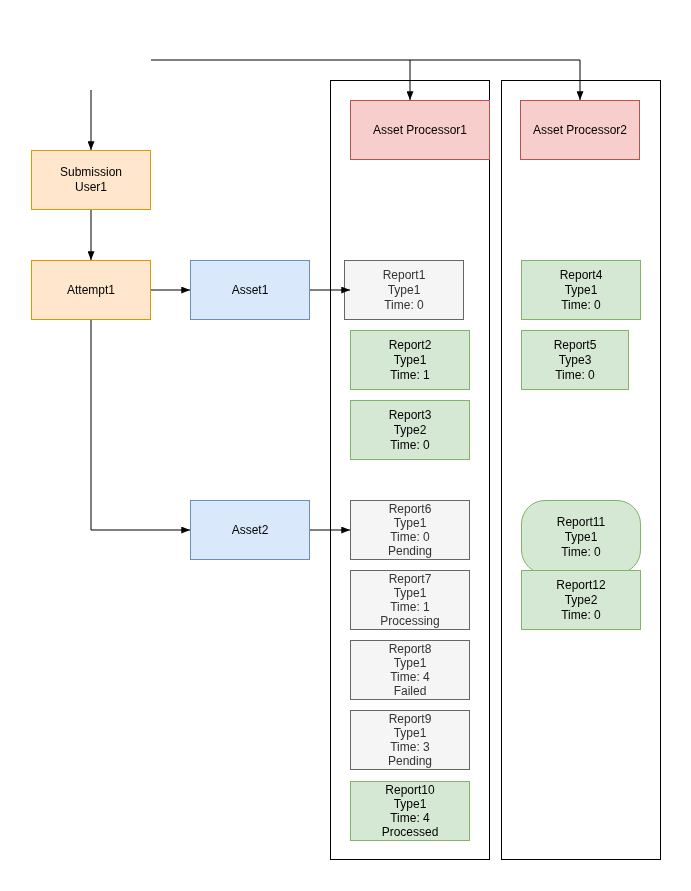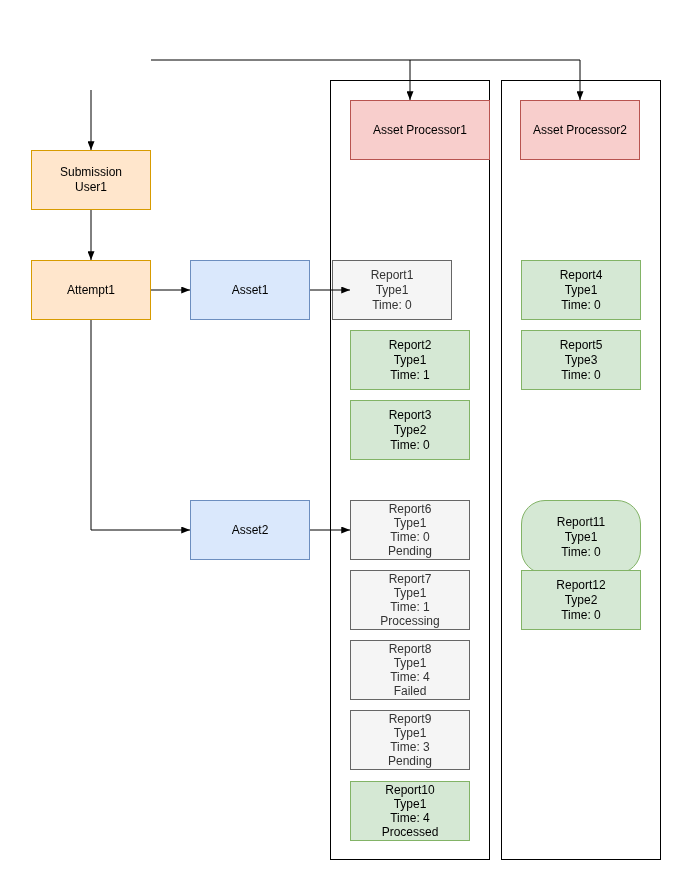--- a/index.html
+++ b/index.html
@@ -98,21 +98,21 @@
   </div>
 
   <div class="node red" style="left:350px; top:100px; width:140px; height:60px;">
     <div>Asset Processor1</div>
   </div>
 
   <div class="node red" style="left:520px; top:100px; width:120px; height:60px;">
     <div>Asset Processor2</div>
   </div>
 
-  <div class="node gray" style="left:332px; top:260px; width:120px; height:60px;">
+  <div class="node gray" style="left:344px; top:260px; width:120px; height:60px;">
     <div>Report1</div>
     <div>Type1</div>
     <div>Time: 0</div>
   </div>
 
   <div class="node green" style="left:350px; top:330px; width:120px; height:60px;">
     <div>Report2</div>
     <div>Type1</div>
     <div>Time: 1</div>
   </div>
@@ -157,21 +157,21 @@
     <div>Time: 4</div>
     <div>Processed</div>
   </div>
 
   <div class="node green" style="left:521px; top:260px; width:120px; height:60px;">
     <div>Report4</div>
     <div>Type1</div>
     <div>Time: 0</div>
   </div>
 
-  <div class="node green" style="left:521px; top:330px; width:120px; height:60px;">
+  <div class="node green" style="left:521px; top:330px; width:108px; height:60px;">
     <div>Report5</div>
     <div>Type3</div>
     <div>Time: 0</div>
   </div>
 
   <div class="node green" style="left:521px; top:500px; width:120px; height:74px;border-radius:24px;">
     <div>Report11</div>
     <div>Type1</div>
     <div>Time: 0</div>
   </div>

